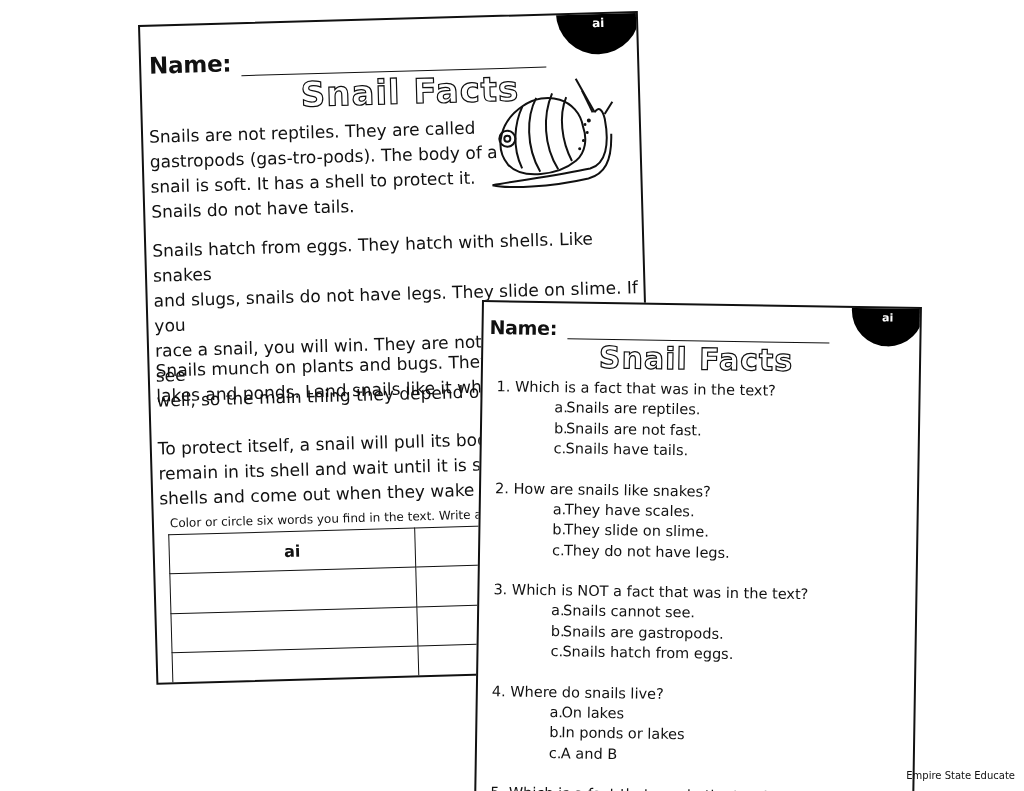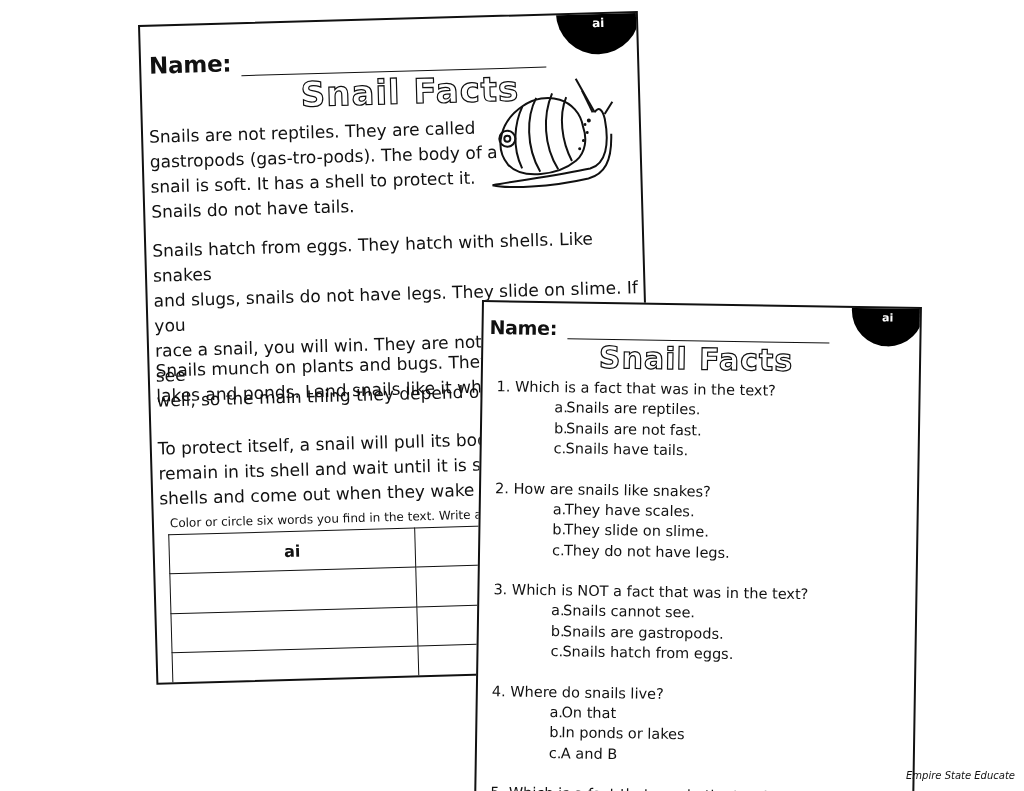--- a/index.html
+++ b/index.html
@@ -57,21 +57,21 @@
     position:absolute; left:14px; top:508px; width:470px; height:158px;
     border:1.5px solid #111; border-collapse:collapse;
   }
   .word-table td { border:1.5px solid #111; height:38px; padding:0; }
   .word-table td.col-a { width:245px; text-align:center; font-size:16px; font-weight:bold; }
   .questions { position:absolute; left:14px; top:74px; width:410px; }
   .q { margin-bottom:20px; }
   .q-text { font-size:14.5px; line-height:20px; }
   .opt { font-size:14.5px; line-height:20.5px; padding-left:58px; display:flex; }
   .opt-letter { width:12px; }
-  .watermark { position:absolute; right:9px; top:770px; font-size:10px; color:#111; z-index:3;font-style:italic; }
+  .watermark { position:absolute; right:9px; top:770px; font-size:10px; color:#111; z-index:3; }
 </style>
 </head>
 <body>
 
 <div id="sheet1" class="sheet">
   <div class="badge">ai</div>
   <div class="name-row">
     <span class="name-label">Name:</span>
     <span class="name-line"></span>
   </div>
@@ -189,21 +189,21 @@
         </div>
       <div class="opt">
           <span class="opt-letter">c.</span>
           <span>Snails hatch from eggs.</span>
         </div>
     </div>
     <div class="q">
       <div class="q-text">4. Where do snails live?</div>
       <div class="opt">
           <span class="opt-letter">a.</span>
-          <span>On that</span>
+          <span>On lakes</span>
         </div>
       <div class="opt">
           <span class="opt-letter">b.</span>
           <span>In ponds or lakes</span>
         </div>
       <div class="opt">
           <span class="opt-letter">c.</span>
           <span>A and B</span>
         </div>
     </div>

